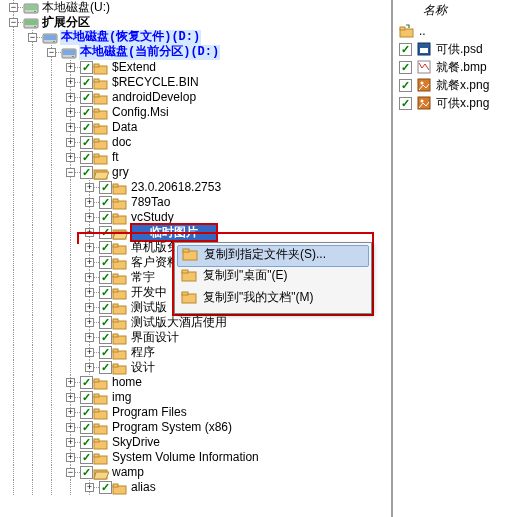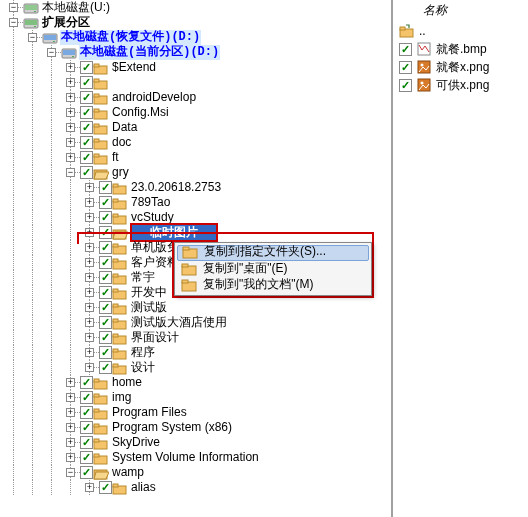--- a/index.html
+++ b/index.html
@@ -24,21 +24,21 @@
 .pm { width: 9px; height: 9px; border: 1px solid #888; background: #fff; font-size: 9px; line-height: 7px; text-align: center; color: #000; position: absolute; left: 5px; top: 3px; z-index: 1; cursor: pointer; }
 .ico { width: 16px; height: 14px; display: inline-block; flex-shrink: 0; margin-right: 2px; }
 .lbl { color: #000; padding: 0 1px; }
 .lbl.blue { color: #0000ff; background: #d4e8ff; font-family: Liberation Mono, monospace; }
 .lbl.bold { font-weight: bold; }
 .lbl.red-box { border: 2px solid #cc0000; padding: 0px 18px; color: #fff; background: #316ac5; font-weight: bold; }
 
 .ctx-wrap { position: absolute; left: 172px; top: 242px; width: 202px; border: 2px solid #cc0000; border-top: none; z-index: 10; }
 .ctx-top-border { position: absolute; left: 77px; top: 232px; width: 297px; height: 12px; border: 2px solid #cc0000; border-bottom: none; z-index: 9; pointer-events: none; }
 .ctx-menu { background: #f5f5f5; border: 1px solid #888; padding: 2px; box-shadow: 2px 2px 4px rgba(0,0,0,.25); }
-.ctx-item { display: flex; align-items: flex-end; height: 16px; padding: 0 4px; gap: 6px; }
+.ctx-item { display: flex; align-items: flex-start; height: 22px; padding: 0 4px; gap: 6px; }
 .ctx-item.sel { background: #c6d8f0; border: 1px solid #7aa3d8; border-radius: 2px; }
 .ctx-ico { width: 16px; height: 16px; display: inline-block; }
 .ctx-lbl { color: #000; }
 
 svg { display: block; }
 </style>
 </head>
 <body>
 
 <div class="left-panel">
@@ -121,20 +121,21 @@
         <span class="conn h">
           <span class="pm">+</span>
         </span>
         <span class="chk yes"></span>
         <span class="ico">
           <svg width="16" height="14">
             <rect x="1" y="5" width="13" height="8" fill="#f5c36a" stroke="#b88a2e"></rect>
             <rect x="1" y="3" width="5" height="3" fill="#f5c36a" stroke="#b88a2e"></rect>
           </svg>
         </span>
+        <span class="lbl">$RECYCLE.BIN</span>
       </div>
       <div class="tree-row">
         <span class="conn "></span>
         <span class="conn "></span>
         <span class="conn "></span>
         <span class="conn h">
           <span class="pm">+</span>
         </span>
         <span class="chk yes"></span>
         <span class="ico">
@@ -623,20 +624,30 @@
             <rect x="1" y="3" width="5" height="3" fill="#f5c36a" stroke="#b88a2e"></rect>
             <path d="M10 4 L10 1 L7 1" fill="none" stroke="#3a7a3a" stroke-width="1.2"></path>
           </svg>
         </span>
         <span class="file-label">..</span>
       </div>
       <div class="file-row">
         <span class="chk yes"></span>
         <span class="file-ico">
           <svg width="16" height="14">
+            <rect x="2" y="1" width="12" height="12" fill="#2a5a9a" stroke="#15335a"></rect>
+            <rect x="4" y="6" width="8" height="5" fill="#fff"></rect>
+          </svg>
+        </span>
+        <span class="file-label">可供.psd</span>
+      </div>
+      <div class="file-row">
+        <span class="chk yes"></span>
+        <span class="file-ico">
+          <svg width="16" height="14">
             <rect x="2" y="1" width="12" height="12" fill="#fff" stroke="#888"></rect>
             <polyline points="3,3 6,8 9,4 13,10" fill="none" stroke="#c33"></polyline>
           </svg>
         </span>
         <span class="file-label">就餐.bmp</span>
       </div>
       <div class="file-row">
         <span class="chk yes"></span>
         <span class="file-ico">
           <svg width="16" height="14">

